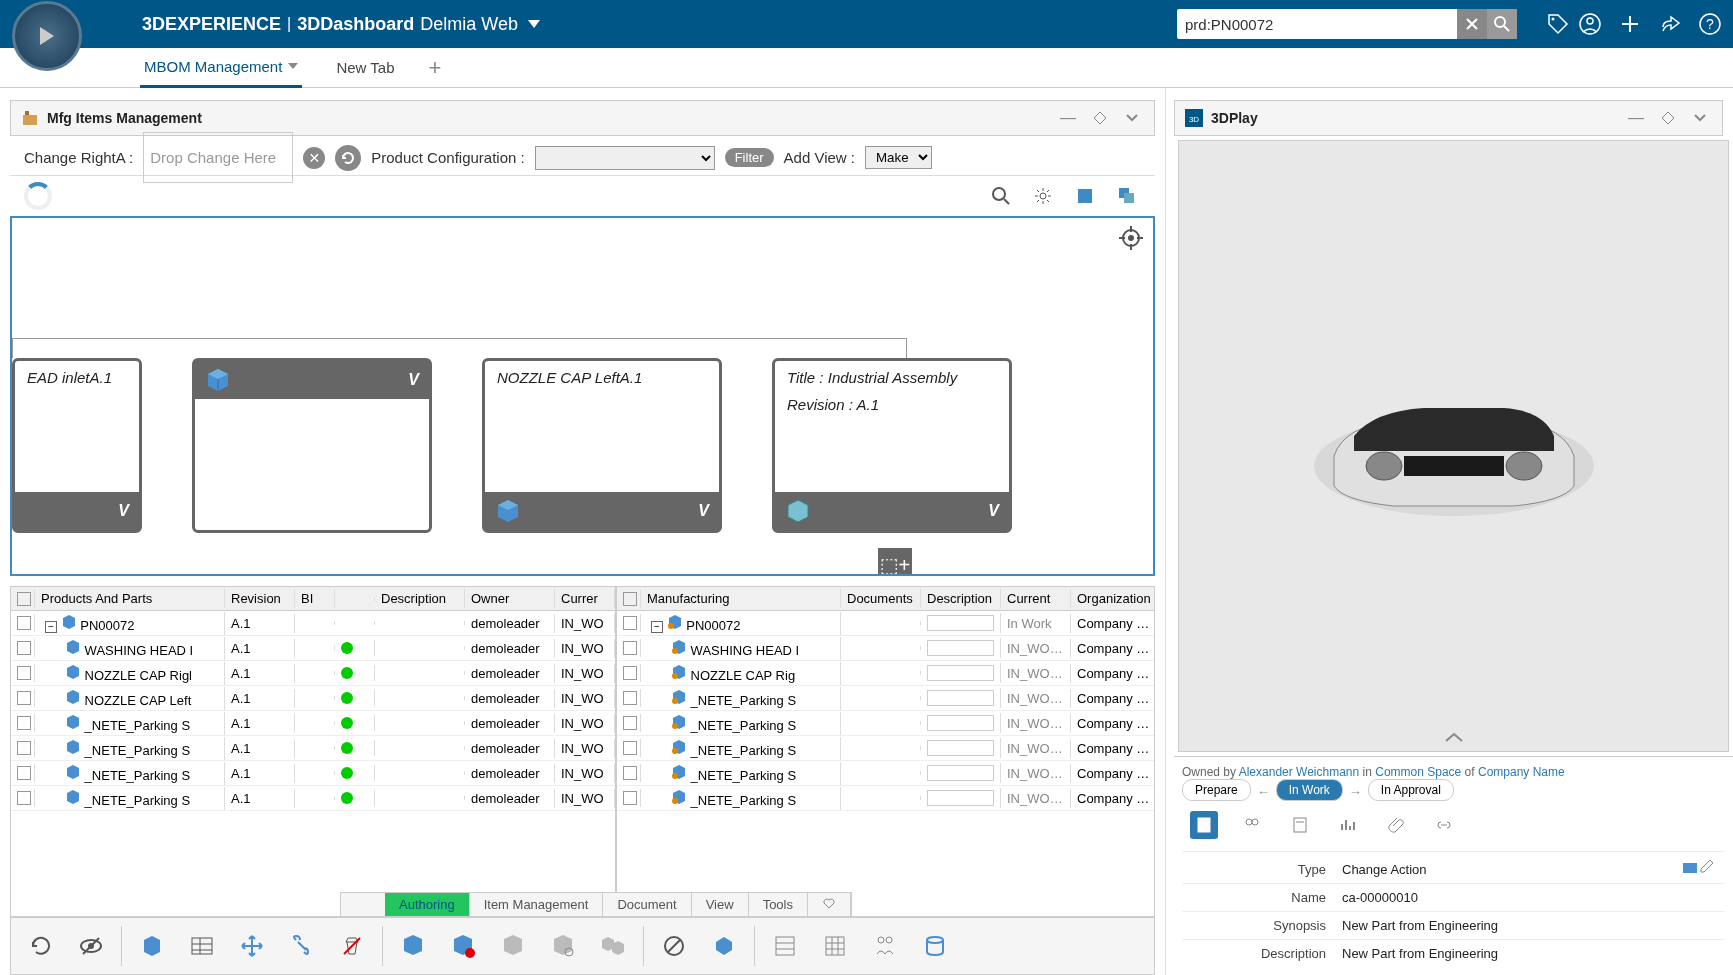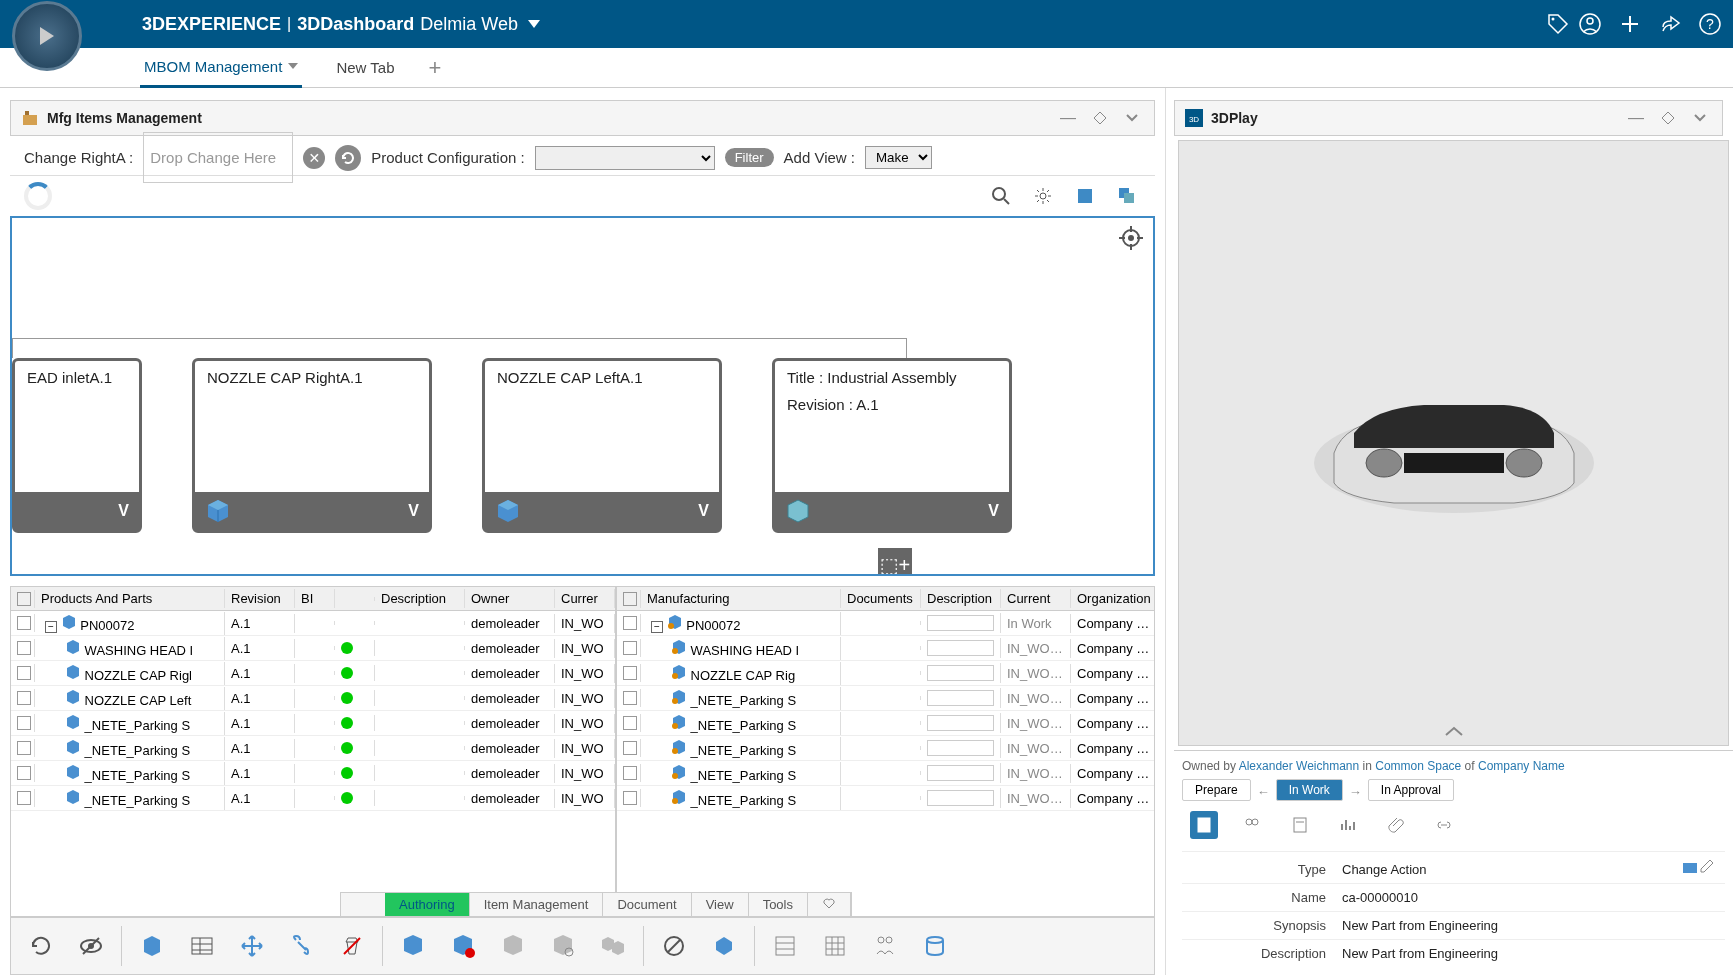--- a/index.html
+++ b/index.html
@@ -50,21 +50,21 @@
 
 
 .tool-row { height: 40px; display: flex; align-items: center; padding: 0 14px; gap: 14px; margin: 0 10px; }
 .spinner { width: 28px; height: 28px; border: 4px solid #eee; border-top: 4px solid #3e8ac5; border-radius: 50%; }
 .tool-spacer { flex: 1; }
 .tool-btn { width: 28px; height: 28px; cursor: pointer; display: flex; align-items: center; justify-content: center; }
 
 
 .diagram-area { height: 360px; border: 2px solid #3e8ac5; margin: 0 10px; position: relative; overflow: hidden; }
 .target-icon { position: absolute; top: 8px; right: 10px; width: 24px; height: 24px; }
-.cards-row { position: absolute; top: 140px; left: 0; display: flex; gap: 50px; }
+.cards-row { position: absolute; top: 140px; left: 0; display: flex; gap: 50px; font-style: italic; }
 .card { border: 3px solid #666; border-radius: 6px; width: 240px; height: 175px; display: flex; flex-direction: column; }
 .card.first { width: 130px; }
 .card-body { flex: 1; padding: 8px 12px; font-size: 15px; color: #222; }
 .card-footer { height: 38px; background: #666; display: flex; align-items: center; padding: 0 10px; justify-content: space-between; }
 .cube-icon { width: 26px; height: 26px; }
 .v-label { color: #fff; font-size: 16px; font-weight: bold; }
 .add-btn { position: absolute; top: 330px; left: 866px; width: 34px; height: 34px; background: #666; color: #fff; display: flex; align-items: center; justify-content: center; font-size: 20px; }
 .connector-line { position: absolute; top: 120px; left: 0; width: 895px; height: 20px; border-top: 1px solid #999; border-right: 1px solid #999; border-left: 1px solid #999; }
 
 
@@ -90,24 +90,24 @@
 .bottom-toolbar { height: 58px; background: #f5f5f5; border: 1px solid #ccc; margin: 0 10px; display: flex; align-items: center; padding: 0 10px; gap: 10px; }
 .tb-btn { width: 40px; height: 40px; display: flex; align-items: center; justify-content: center; cursor: pointer; }
 .tb-sep { width: 1px; height: 40px; background: #ccc; }
 
 
 .viewport { flex: 1; background: #e8e8e8; margin: 4px; border: 1px solid #ccc; display: flex; align-items: center; justify-content: center; position: relative; min-height: 460px; }
 .model-placeholder { width: 320px; height: 160px; position: relative; }
 
 
 .props { border-top: 1px solid #ccc; padding: 8px; font-size: 13px; }
-.owned-line { font-size: 12px; color: #666; margin-bottom: 6px; }
+.owned-line { font-size: 12px; color: #666; }
 .owned-line a { color: #2a7ab0; text-decoration: none; }
 .workflow { display: flex; gap: 6px; margin-bottom: 10px; align-items: center; }
-.wf-btn { border: 1px solid #ccc; padding: 3px 12px; font-size: 12px; border-radius: 2px; background: #fff; }
+.wf-btn { border: 1px solid #ccc; padding: 3px 12px; font-size: 12px; border-radius: 10px; background: #fff; }
 .wf-btn.active { background: #2a7ab0; color: #fff; }
 .wf-arrow { color: #888; }
 .prop-tabs { display: flex; gap: 20px; margin-bottom: 12px; padding: 0 8px; }
 .ptab { width: 28px; height: 28px; display: flex; align-items: center; justify-content: center; cursor: pointer; }
 .ptab.active { background: #2a7ab0; border-radius: 3px; }
 .prop-row { display: flex; padding: 6px 10px; border-top: 1px solid #eee; align-items: flex-end; }
 .prop-label { width: 150px; text-align: right; padding-right: 16px; color: #444; }
 .prop-val { flex: 1; color: #222; }
 .edit-icon { margin-left: auto; cursor: pointer; }
 </style>
@@ -119,20 +119,34 @@
     <div class="compass-play"></div>
   </div>
   <div class="title-area">
     <span class="title-bold">3DEXPERIENCE</span>
     <span> | </span>
     <span class="title-bold">3DDashboard</span>
     <span class="title-norm">Delmia Web</span>
     <div class="chev"></div>
   </div>
   <div style="flex:1"></div>
+  <div class="search-box">
+    <input class="search-input" value="prd:PN00072" style="">
+    <div class="clear-btn">
+      <svg width="14" height="14" viewBox="0 0 14 14">
+          <path d="M2 2 L12 12 M12 2 L2 12" stroke="#fff" stroke-width="2"></path>
+        </svg>
+    </div>
+    <div class="search-btn">
+      <svg width="18" height="18" viewBox="0 0 18 18">
+          <circle cx="7" cy="7" r="5" fill="none" stroke="#fff" stroke-width="2"></circle>
+          <path d="M11 11 L16 16" stroke="#fff" stroke-width="2"></path>
+        </svg>
+    </div>
+  </div>
   <div class="topbar-icons">
     <div class="icon">
       <svg width="22" height="22" viewBox="0 0 22 22">
           <path d="M2 2 L11 2 L20 11 L11 20 L2 11 Z" fill="none" stroke="#fff" stroke-width="1.5"></path>
           <circle cx="6" cy="6" r="1.5" fill="#fff"></circle>
         </svg>
     </div>
   </div>
   <div class="right-icons">
     <div class="icon">
@@ -251,23 +265,20 @@
         <div class="card first">
           <div class="card-body">
               <div>EAD inletA.1</div>
             </div>
           <div class="card-footer">
               <span></span>
               <span class="v-label">V</span>
             </div>
         </div>
         <div class="card">
-          <div class="card-body">
-              <div>NOZZLE CAP RightA.1</div>
-            </div>
           <div class="card-footer">
             <svg class="cube-icon" viewBox="0 0 26 26">
                 <path d="M13 2 L23 7 L23 19 L13 24 L3 19 L3 7 Z" fill="#4a90d0"></path>
                 <path d="M13 2 L23 7 L13 12 L3 7 Z" fill="#6ab0e0"></path>
                 <path d="M13 12 L13 24" stroke="#2a70b0"></path>
               </svg>
             <span class="v-label">V</span>
           </div>
         </div>
         <div class="card">

